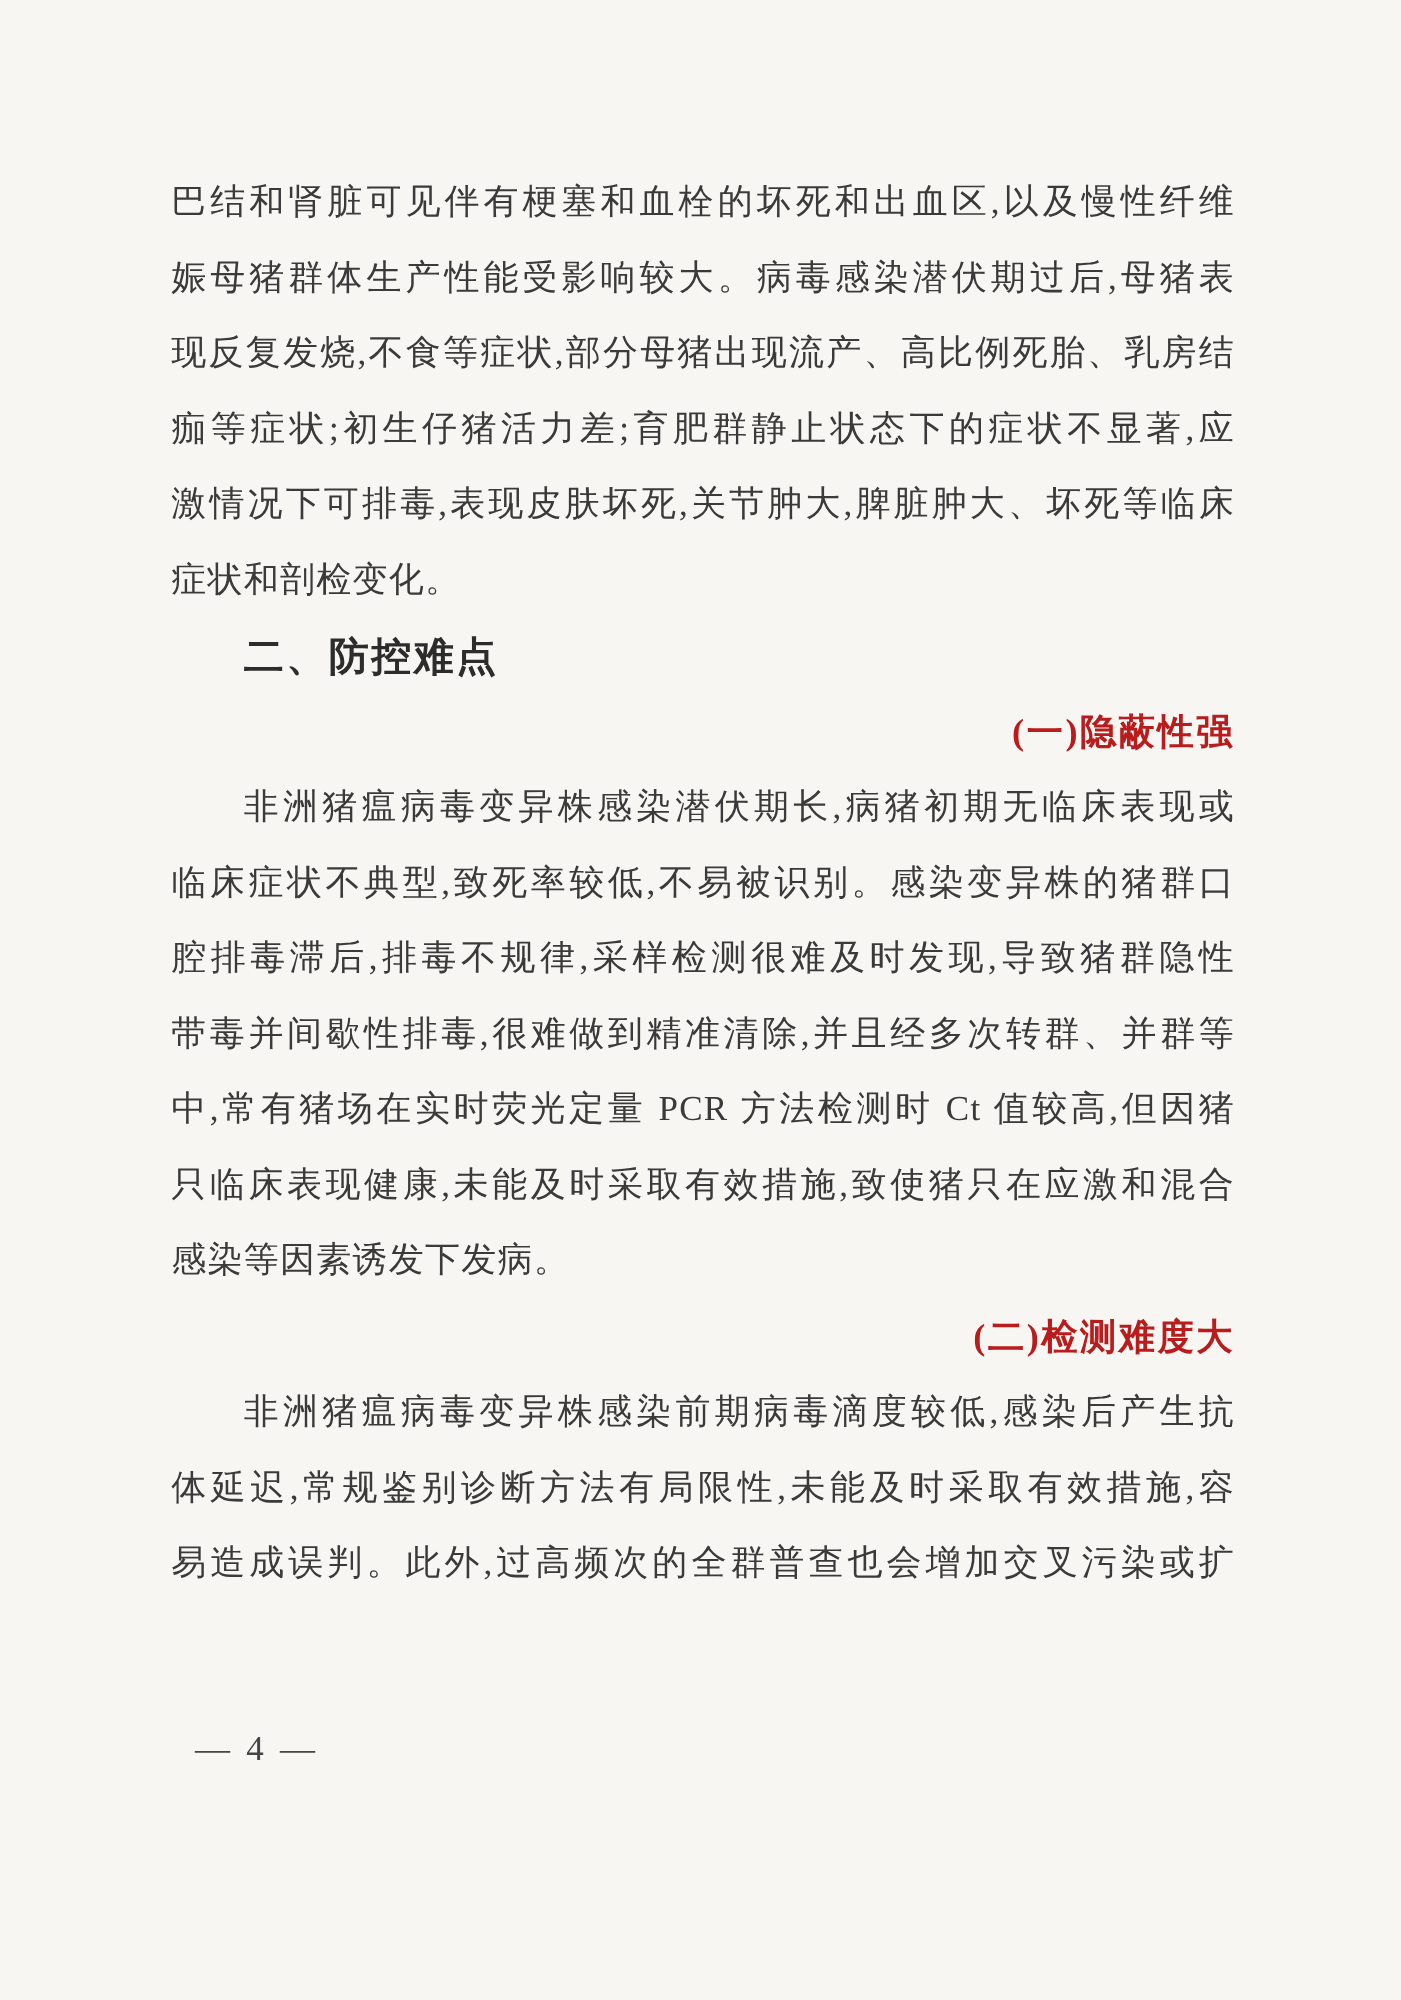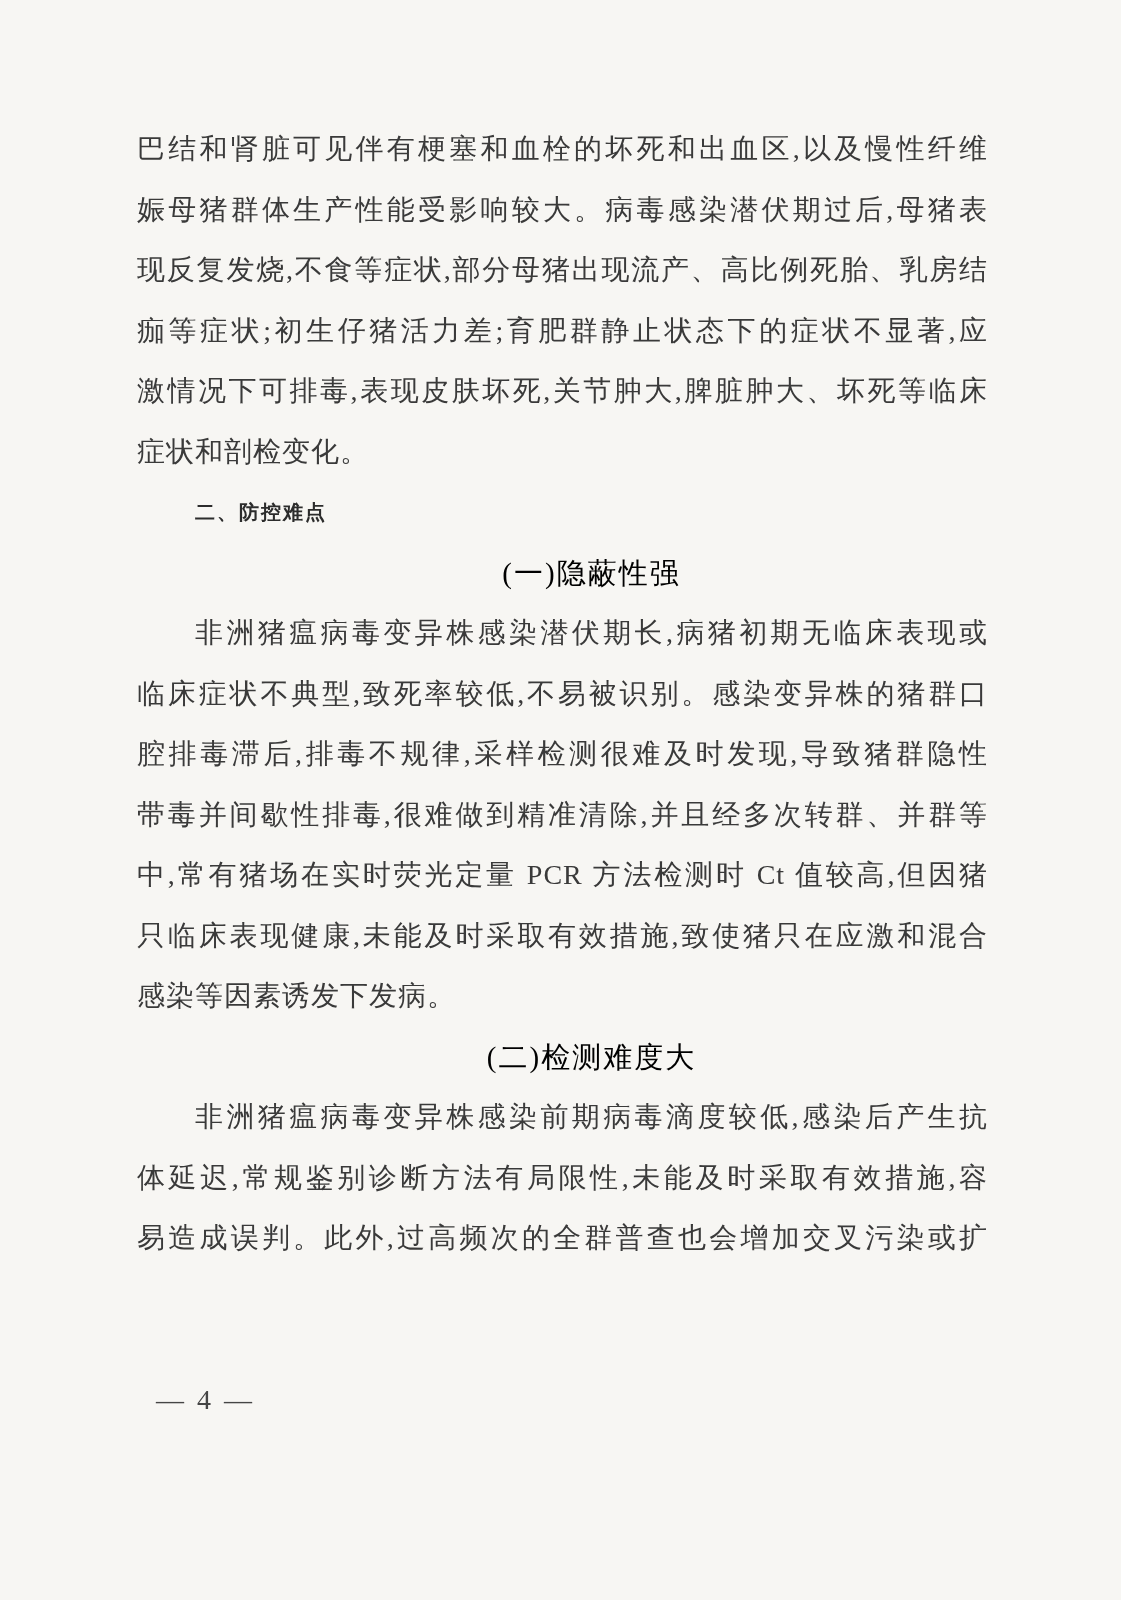--- a/index.html
+++ b/index.html
@@ -13,21 +13,21 @@
     height: 1600px;
     margin: 0 auto;
     background: #f7f6f3;
     color: #3a3a3a;
     font-family: "Liberation Serif", "DejaVu Serif", serif;
     overflow: hidden;
   }
   .text-col {
     position: absolute;
     left: 137px;
-    top: 119px;
+    top: 132px;
     width: 851px;
   }
   .line {
     height: 60.5px;
     line-height: 60.5px;
     font-size: 28px;
     letter-spacing: 1px;
     text-align: justify;
     text-align-last: justify;
     text-justify: inter-ideograph;
@@ -41,37 +41,37 @@
     padding-left: 58px;
   }
   .line b {
     font-family: "Liberation Sans", "DejaVu Sans", sans-serif;
     font-weight: 700;
     color: #2e2e2e;
   }
   .heading {
     height: 60.5px;
     line-height: 60.5px;
-    font-size: 20px;
+    font-size: 32px;
     padding-left: 58px;
     font-family: "Liberation Sans", "DejaVu Sans", sans-serif;
     font-weight: 700;
     color: #2c2c2c;
     letter-spacing: 2px;
     text-align: left;
   }
   .subheading {
     height: 60.5px;
     line-height: 60.5px;
     font-size: 29px;
     padding-left: 58px;
-    font-weight: 400;
-    color: #000000;
+    font-weight: 700;
+    color: #b91c1c;
     letter-spacing: 2px;
-    text-align: center;
+    text-align: right;
   }
   .page-num {
     position: absolute;
     left: 156px;
     top: 1384px;
     font-size: 28px;
     letter-spacing: 3px;
     color: #454545;
   }
 </style>

